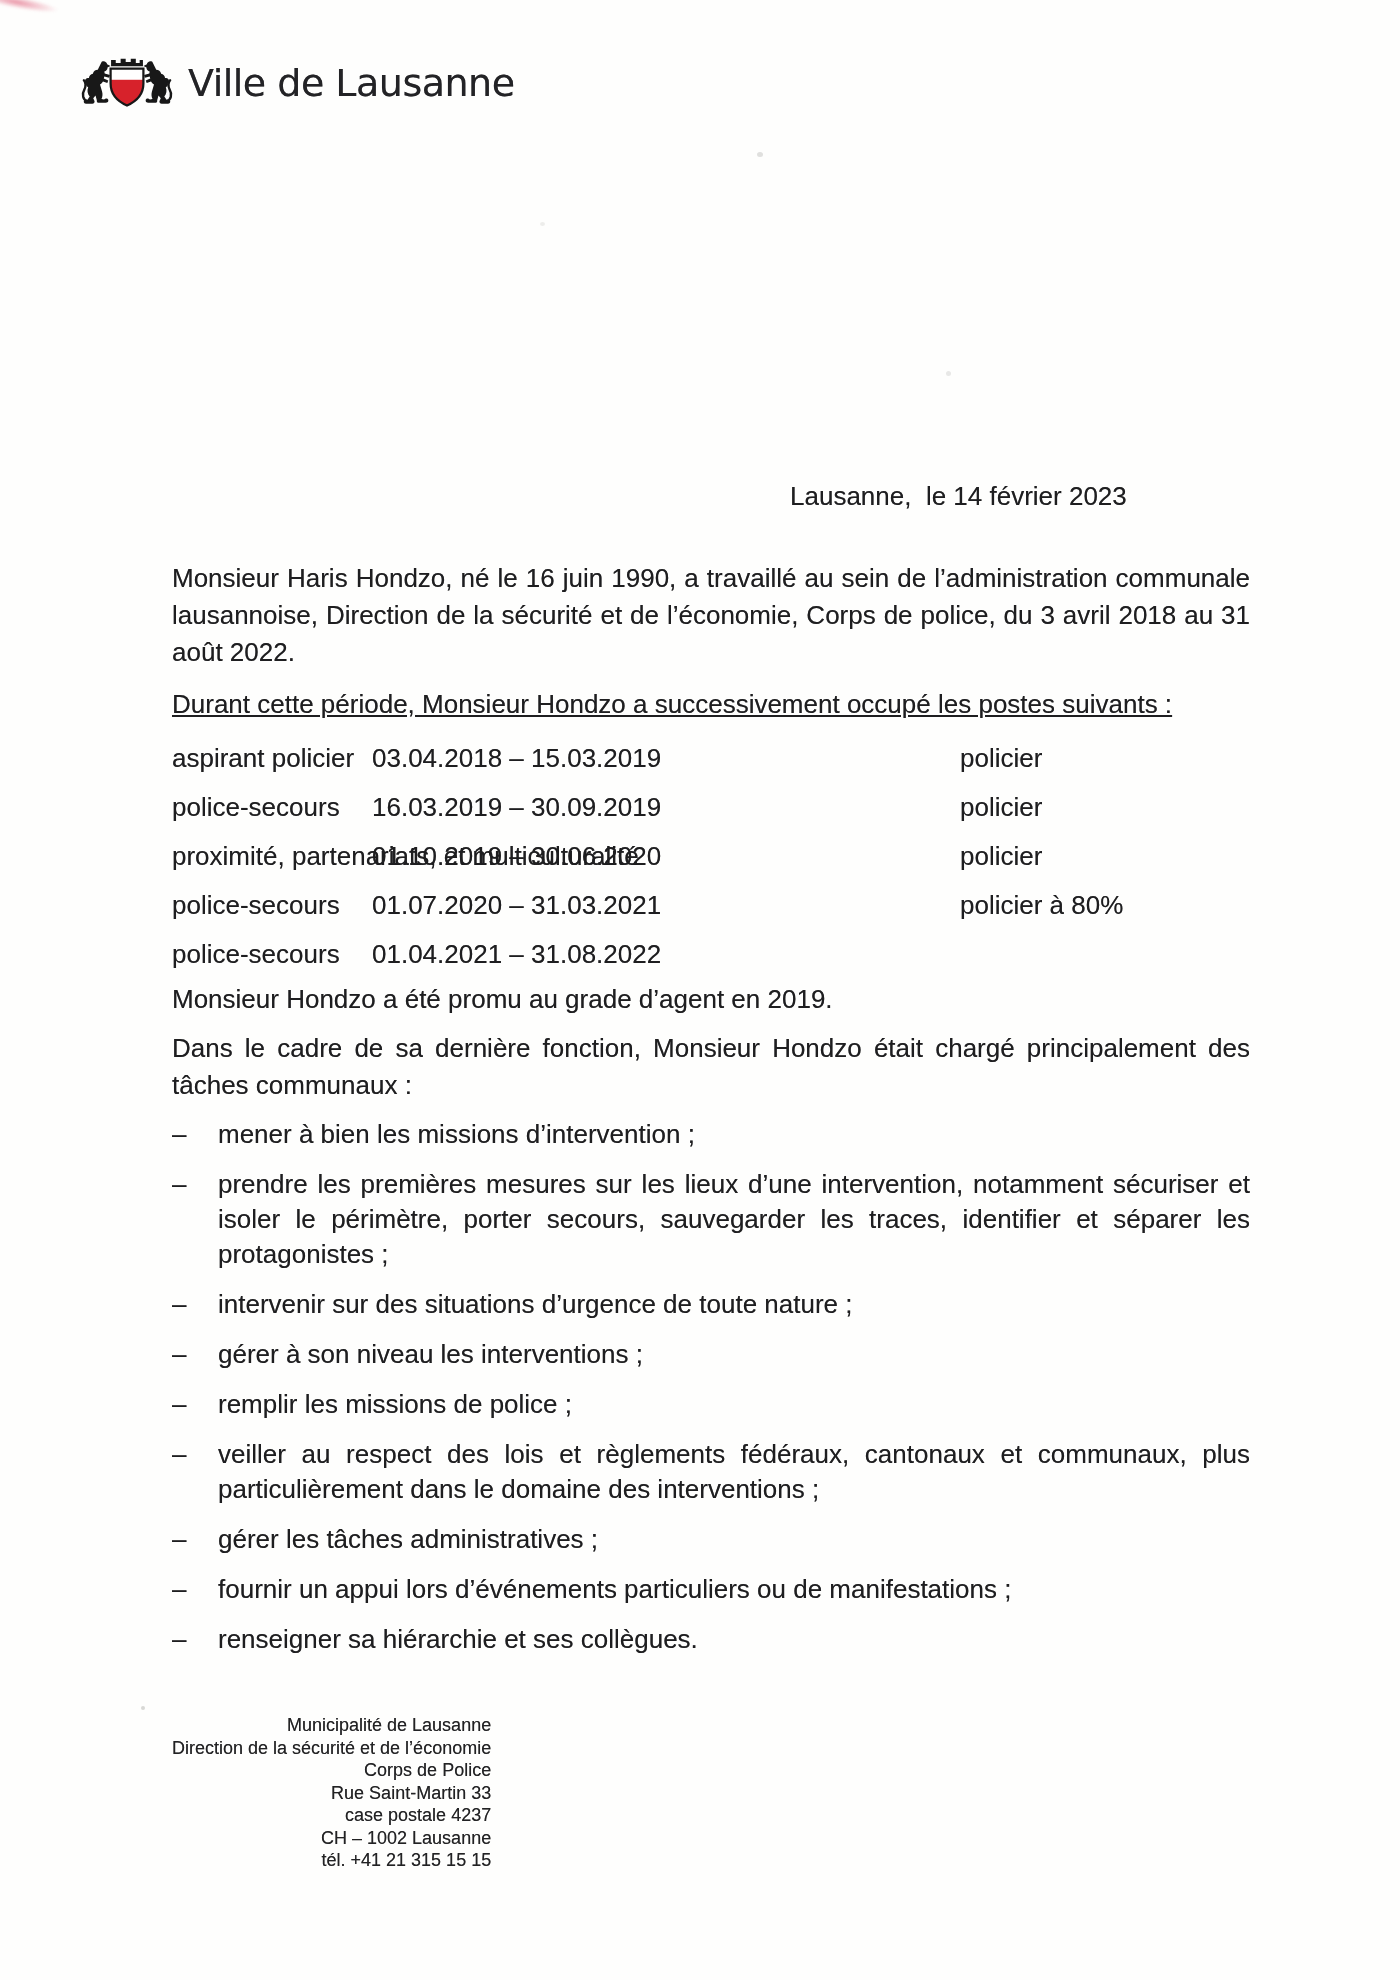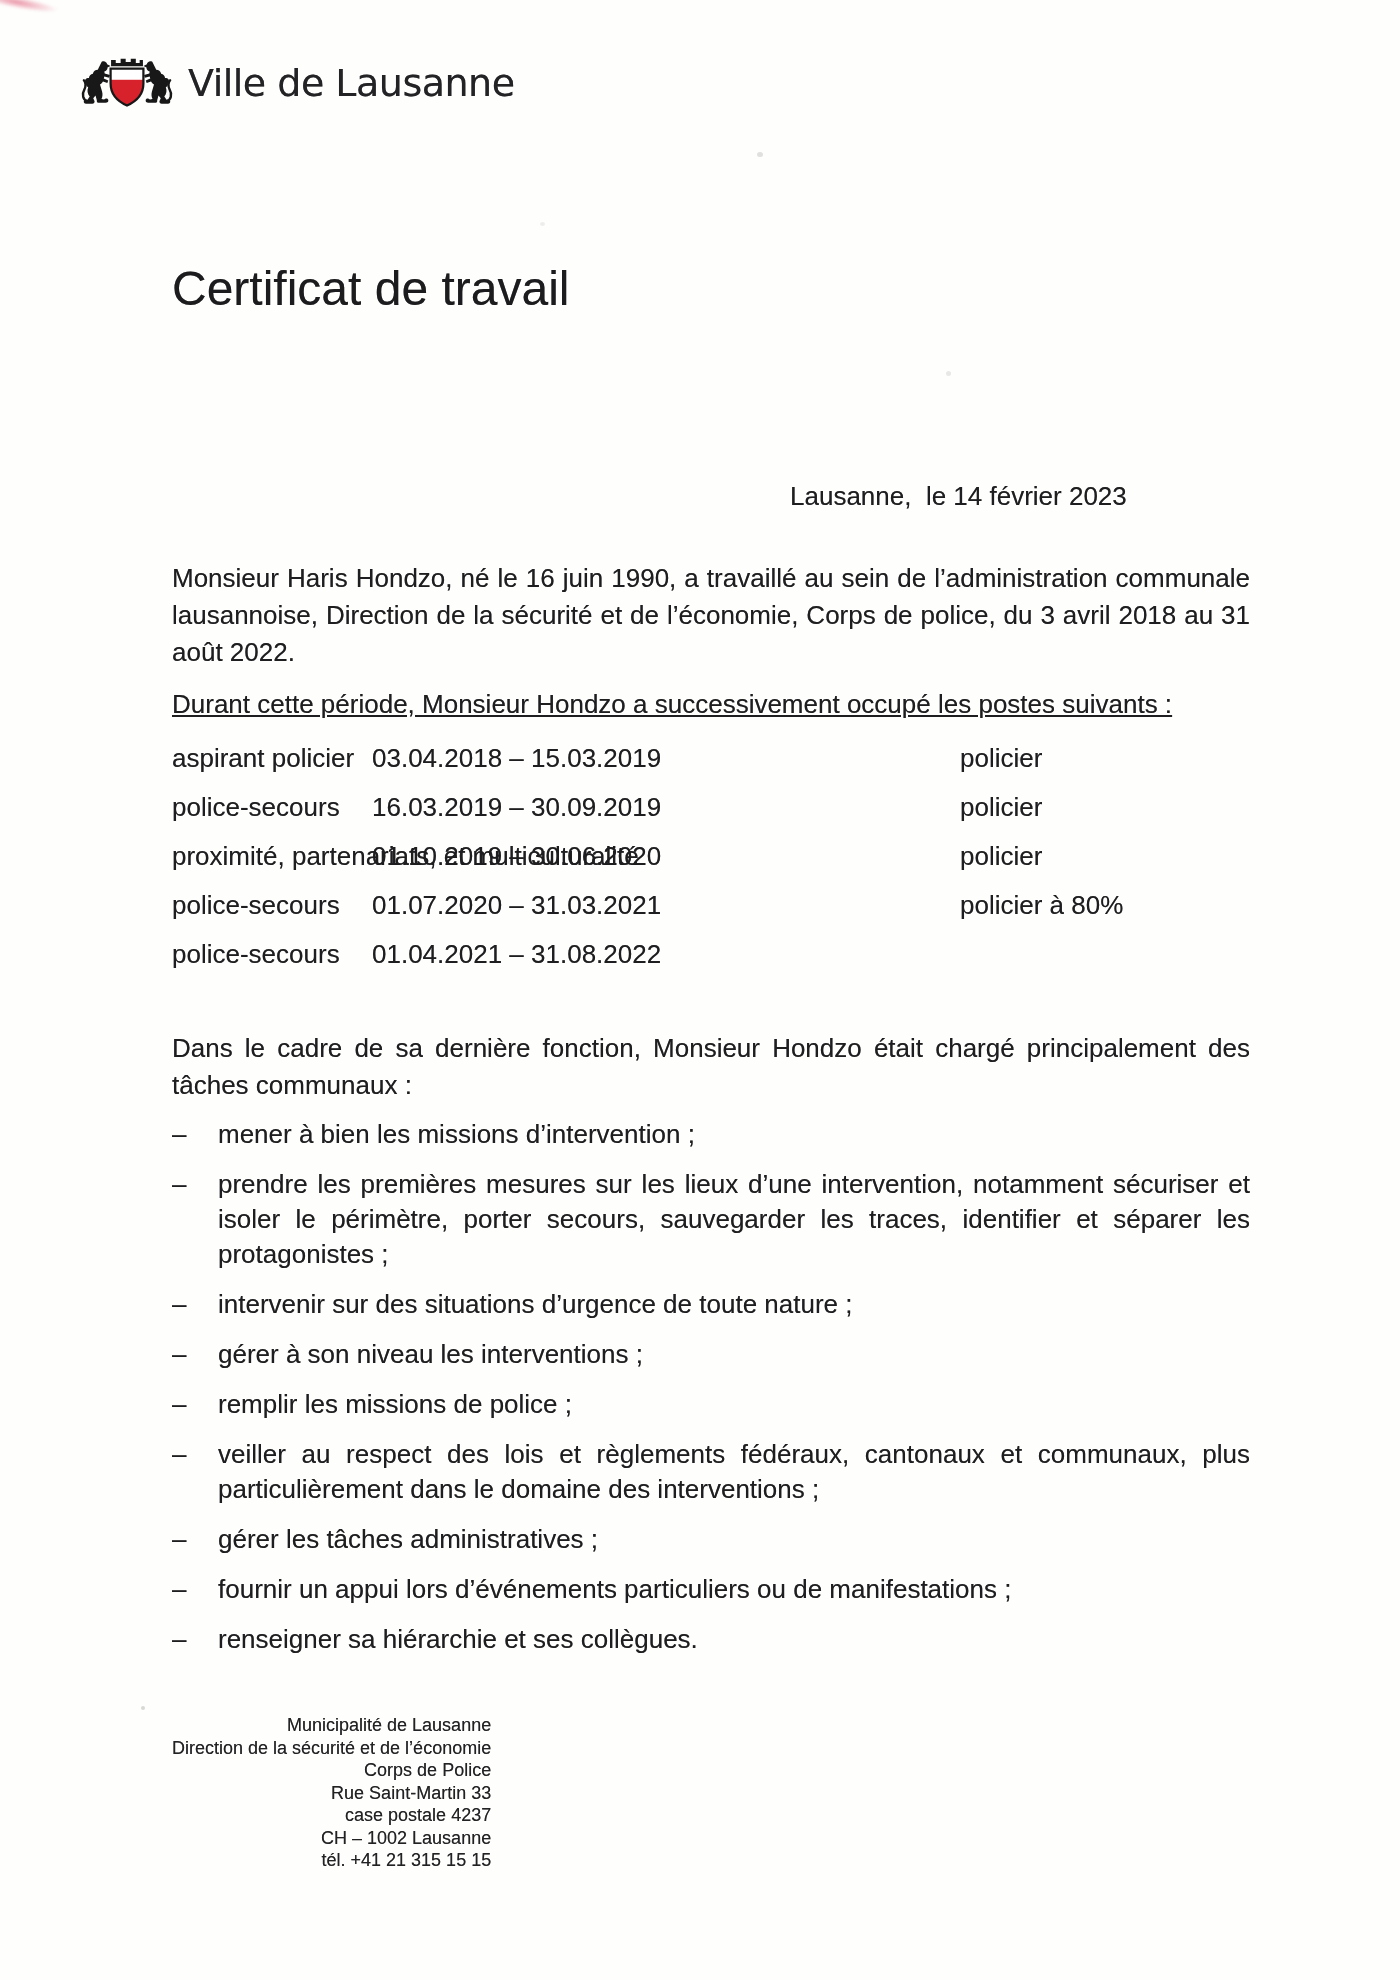--- a/index.html
+++ b/index.html
@@ -109,21 +109,20 @@
         <g>
           <path d="M32.5,15.5 h35 v16 c0,12.5 -7.5,19 -17.5,23.5 c-10,-4.5 -17.5,-11 -17.5,-23.5 z" fill="#ffffff"></path>
           <rect x="30" y="27.5" width="40" height="30" fill="#d7222b" clip-path="url(#shieldClip)"></rect>
           <path d="M32.5,15.5 h35 v16 c0,12.5 -7.5,19 -17.5,23.5 c-10,-4.5 -17.5,-11 -17.5,-23.5 z" fill="none" stroke="#181818" stroke-width="2.4"></path>
         </g>
       </svg>
     </span>
     <span class="brand-name">Ville de Lausanne</span>
   </div>
 
-  <h1 class="sec doc-title" style="margin:0;font-weight:normal;">Certificat de travail</h1>
 
   <div class="sec dateline">Lausanne,  le 14 février 2023</div>
 
   <p class="sec para just intro" style="margin:0;">Monsieur Haris Hondzo, né le 16 juin 1990, a travaillé au sein de l’administration communale lausannoise, Direction de la sécurité et de l’économie, Corps de police, du 3 avril 2018 au 31 août 2022.</p>
 
   <p class="sec para positions-intro" style="margin:0;">Durant cette période, Monsieur Hondzo a successivement occupé les postes suivants :</p>
 
   <div class="sec positions">
     <div class="cell">aspirant policier</div>
     <div class="cell">03.04.2018 – 15.03.2019</div>
@@ -138,20 +137,21 @@
 
     <div class="cell">policier</div>
     <div class="cell">police-secours</div>
     <div class="cell">01.07.2020 – 31.03.2021</div>
 
     <div class="cell">policier à 80%</div>
     <div class="cell">police-secours</div>
     <div class="cell">01.04.2021 – 31.08.2022</div>
   </div>
 
+  <p class="sec para promotion" style="margin:0;">Monsieur Hondzo a été promu au grade d’agent en 2019.</p>
 
   <p class="sec para just tasks-intro" style="margin:0;">Dans le cadre de sa dernière fonction, Monsieur Hondzo était chargé principalement des tâches communaux :</p>
 
   <div class="sec tasks">
     <div class="task">
       <span>–</span>
       <span class="txt">mener à bien les missions d’intervention ;</span>
     </div>
     <div class="task">
       <span>–</span>

